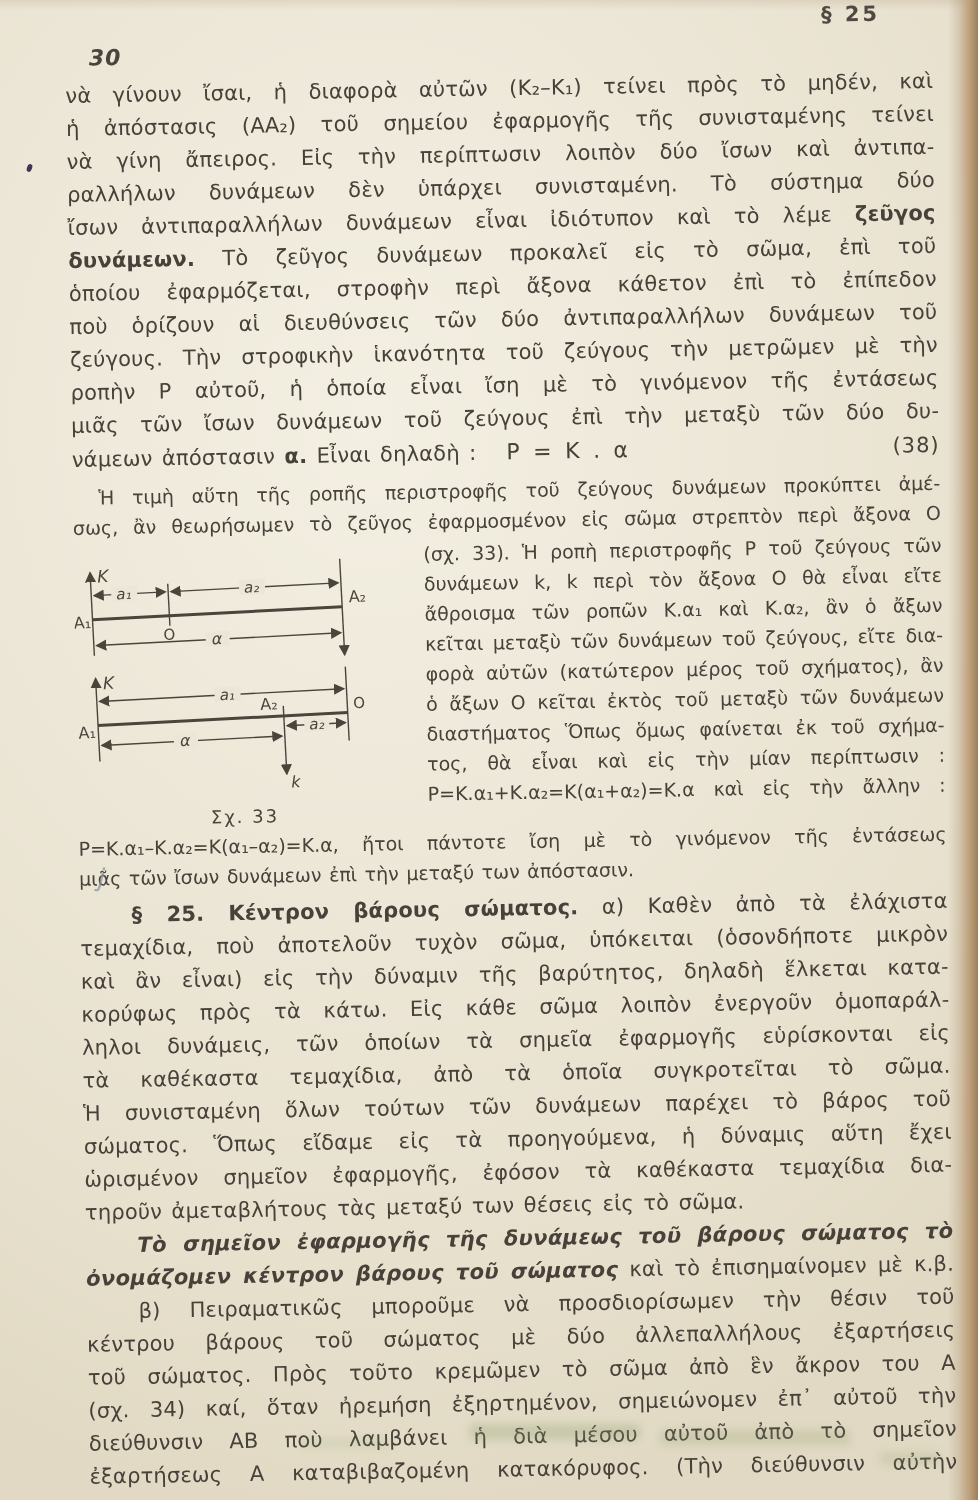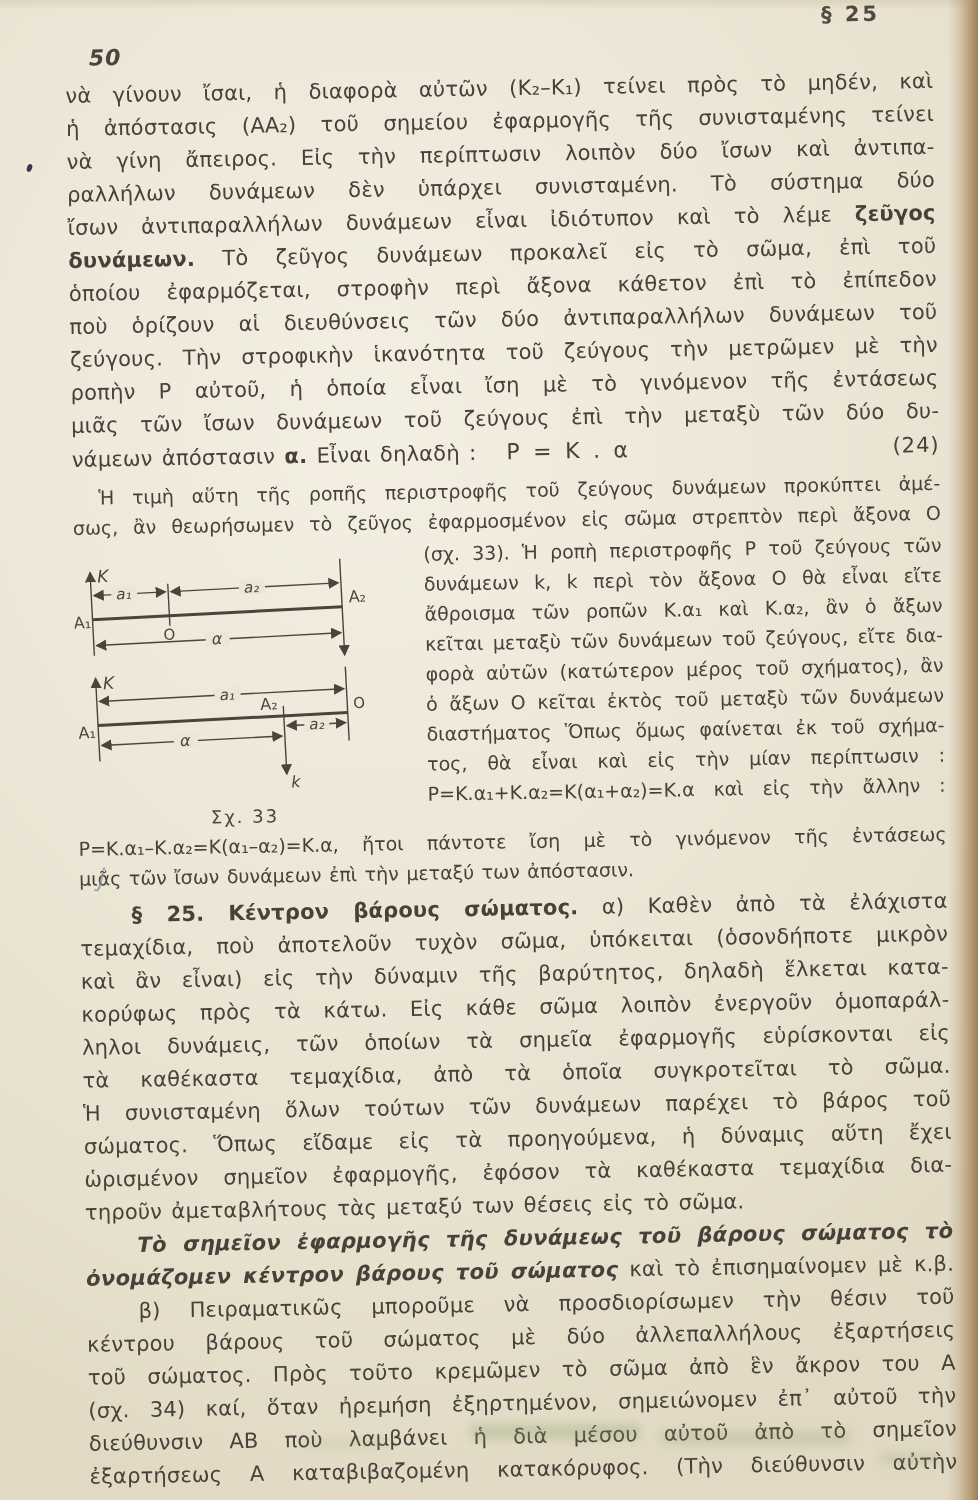--- a/index.html
+++ b/index.html
@@ -58,41 +58,41 @@
 </head>
 <body>
 
 <div class="page">
   <div class="edge-top"></div>
   <div class="edge-right"></div>
 
   <div class="content">
 
     <div class="hdr">
-      <span class="pagenum">50</span>
+      <span class="pagenum">30</span>
       <span class="sec">§ 25</span>
     </div>
 
     <div class="main">
         <div class="tline"><span>νὰ γίνουν ἴσαι, ἡ διαφορὰ αὐτῶν (Κ₂–Κ₁) τείνει πρὸς τὸ μηδέν, καὶ</span></div>
         <div class="tline"><span>ἡ ἀπόστασις (ΑΑ₂) τοῦ σημείου ἐφαρμογῆς τῆς συνισταμένης τείνει</span></div>
         <div class="tline"><span>νὰ γίνη ἄπειρος. Εἰς τὴν περίπτωσιν λοιπὸν δύο ἴσων καὶ ἀντιπα-</span></div>
         <div class="tline"><span>ραλλήλων δυνάμεων δὲν ὑπάρχει συνισταμένη. Τὸ σύστημα δύο</span></div>
         <div class="tline"><span>ἴσων ἀντιπαραλλήλων δυνάμεων εἶναι ἰδιότυπον καὶ τὸ λέμε </span><span class="b">ζεῦγος</span></div>
         <div class="tline"><span class="b">δυνάμεων.</span><span> Τὸ ζεῦγος δυνάμεων προκαλεῖ εἰς τὸ σῶμα, ἐπὶ τοῦ</span></div>
         <div class="tline"><span>ὁποίου ἐφαρμόζεται, στροφὴν περὶ ἄξονα κάθετον ἐπὶ τὸ ἐπίπεδον</span></div>
         <div class="tline"><span>ποὺ ὁρίζουν αἱ διευθύνσεις τῶν δύο ἀντιπαραλλήλων δυνάμεων τοῦ</span></div>
         <div class="tline"><span>ζεύγους. Τὴν στροφικὴν ἱκανότητα τοῦ ζεύγους τὴν μετρῶμεν μὲ τὴν</span></div>
         <div class="tline"><span>ροπὴν Ρ αὐτοῦ, ἡ ὁποία εἶναι ἴση μὲ τὸ γινόμενον τῆς ἐντάσεως</span></div>
         <div class="tline"><span>μιᾶς τῶν ἴσων δυνάμεων τοῦ ζεύγους ἐπὶ τὴν μεταξὺ τῶν δύο δυ-</span></div>
       </div>
 
     <div class="main tline eqline">
       <span><span>νάμεων ἀπόστασιν </span><span class="b">α.</span><span> Εἶναι δηλαδὴ :</span><span class="eq-formula">Ρ = Κ . α</span></span>
-      <span class="eq-num">(24)</span>
+      <span class="eq-num">(38)</span>
     </div>
 
     <div class="petit mt6">
         <div class="tline indent1"><span>Ἡ τιμὴ αὕτη τῆς ροπῆς περιστροφῆς τοῦ ζεύγους δυνάμεων προκύπτει ἀμέ-</span></div>
         <div class="tline"><span>σως, ἂν θεωρήσωμεν τὸ ζεῦγος ἐφαρμοσμένον εἰς σῶμα στρεπτὸν περὶ ἄξονα Ο</span></div>
       </div>
 
     <div class="figrow">
       <div class="figbox">
         <svg width="334" height="252" viewBox="0 0 334 252">

